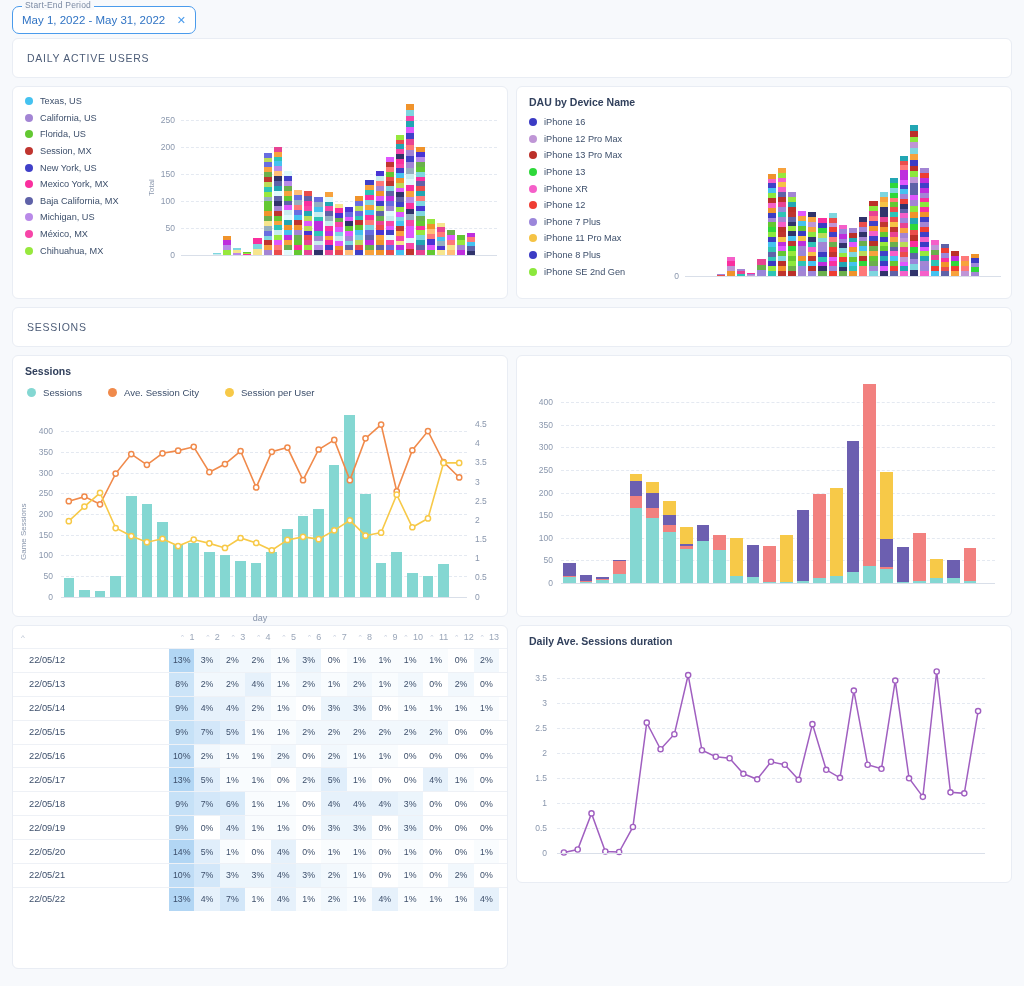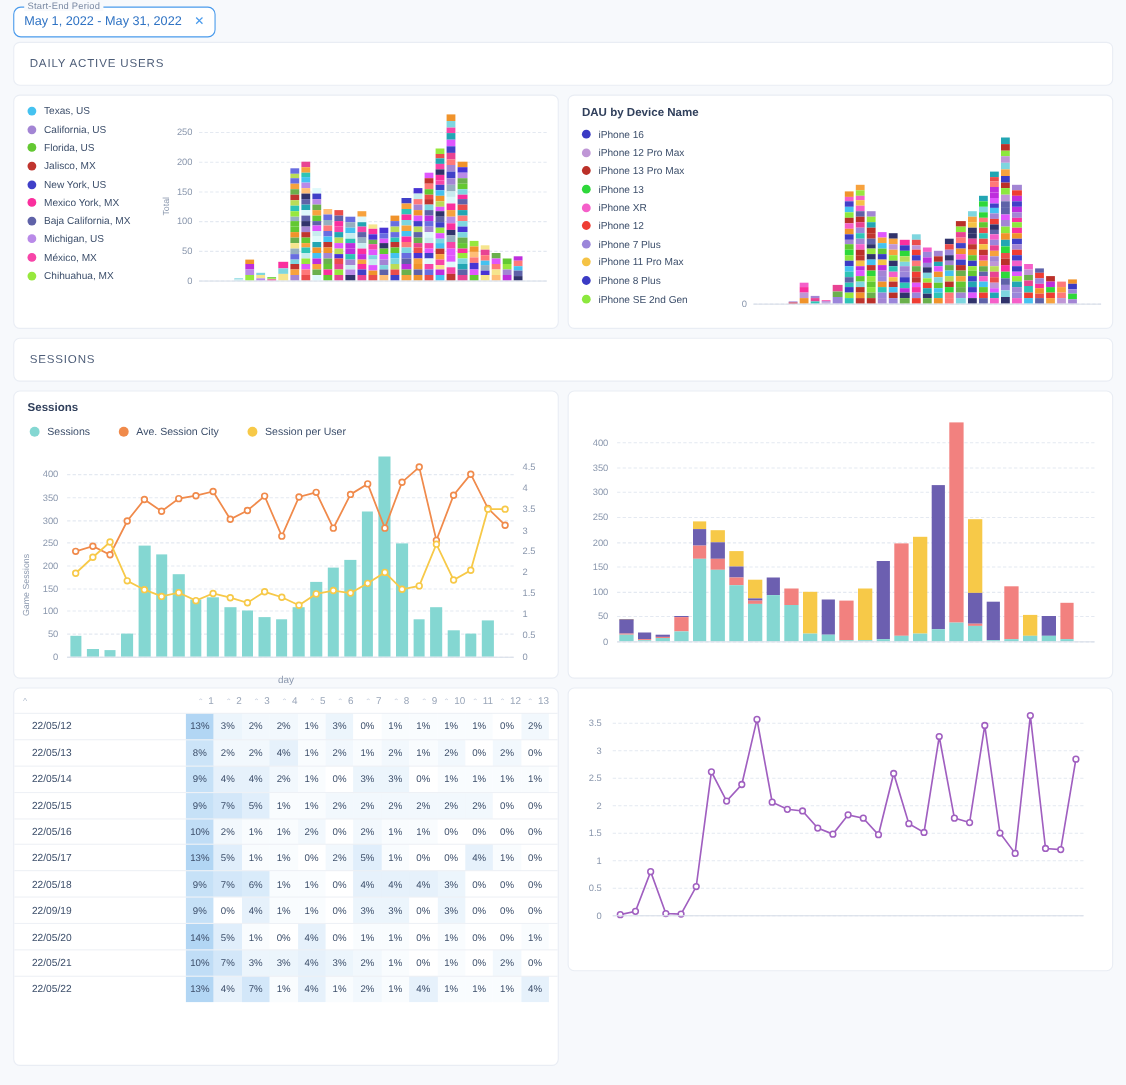--- a/index.html
+++ b/index.html
@@ -96,21 +96,21 @@
           <div class="legend-row">
             <span class="dot" style="background:#a385d4"></span>
             <span class="legend-label">California, US</span>
           </div>
           <div class="legend-row">
             <span class="dot" style="background:#63c832"></span>
             <span class="legend-label">Florida, US</span>
           </div>
           <div class="legend-row">
             <span class="dot" style="background:#c0352f"></span>
-            <span class="legend-label">Jalisco, MX</span>
+            <span class="legend-label">Session, MX</span>
           </div>
           <div class="legend-row">
             <span class="dot" style="background:#4040c8"></span>
             <span class="legend-label">New York, US</span>
           </div>
           <div class="legend-row">
             <span class="dot" style="background:#fa2f9e"></span>
             <span class="legend-label">Mexico York, MX</span>
           </div>
           <div class="legend-row">
@@ -1417,20 +1417,21 @@
           <div class="rt-cell" style="background:rgba(115,180,235,0.045)">1%</div>
           <div class="rt-cell" style="background:rgba(115,180,235,0.180)">4%</div>
           <div class="rt-cell" style="background:rgba(115,180,235,0.045)">1%</div>
           <div class="rt-cell" style="background:rgba(115,180,235,0.045)">1%</div>
           <div class="rt-cell" style="background:rgba(115,180,235,0.045)">1%</div>
           <div class="rt-cell" style="background:rgba(115,180,235,0.180)">4%</div>
         </div>
       </div>
   </div>
   <div class="card" style="height:258px">
+    <div class="card-title">Daily Ave. Sessions duration</div>
     <div class="combo-plot" id="plot-duration" style="height:230px">
         <div class="gridline" style="left:40px; top:202px; width:428px"></div>
         <div class="ytick" style="left:2px; width:28px; top:197px">0</div>
         <div class="gridline" style="left:40px; top:176.93333333333334px; width:428px"></div>
         <div class="ytick" style="left:2px; width:28px; top:171.93333333333334px">0.5</div>
         <div class="gridline" style="left:40px; top:151.86666666666667px; width:428px"></div>
         <div class="ytick" style="left:2px; width:28px; top:146.86666666666667px">1</div>
         <div class="gridline" style="left:40px; top:126.8px; width:428px"></div>
         <div class="ytick" style="left:2px; width:28px; top:121.8px">1.5</div>
         <div class="gridline" style="left:40px; top:101.73333333333333px; width:428px"></div>

